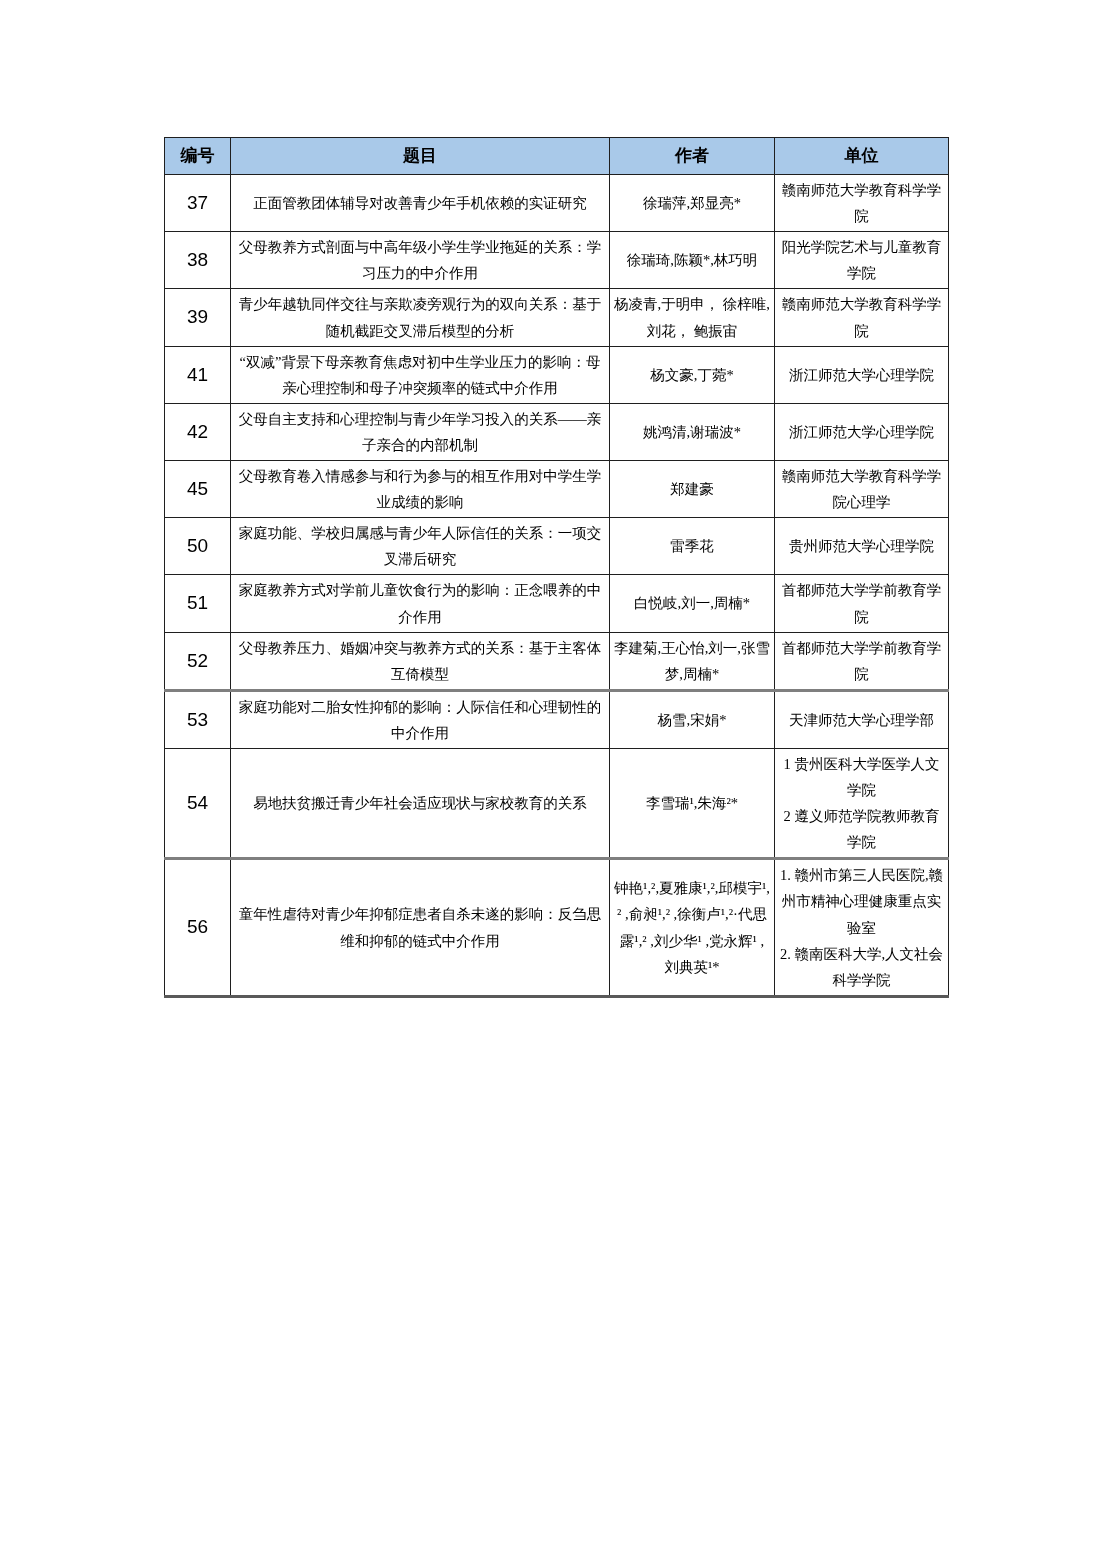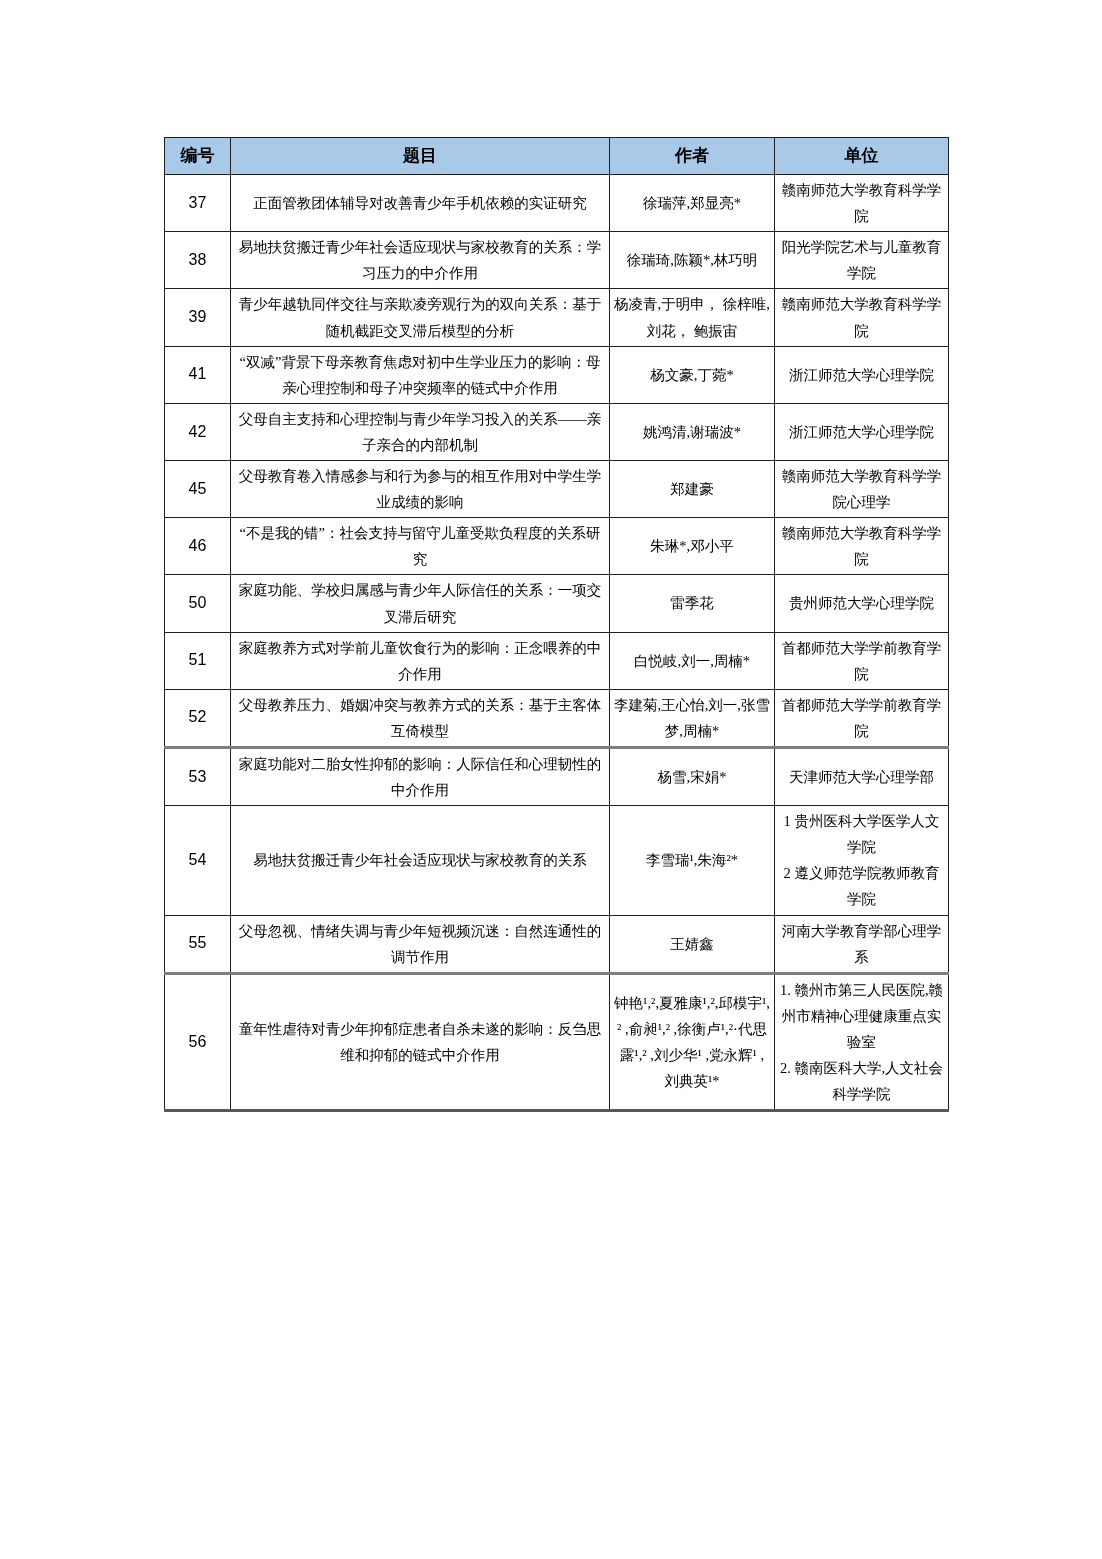--- a/index.html
+++ b/index.html
@@ -28,21 +28,21 @@
     padding:7px 2px;line-height:1.3;
     text-align:center;
   }
   td{
     border:1px solid var(--grid);
     font-size:14.5px;line-height:1.8;
     padding:2px 3px;
     text-align:center;vertical-align:middle;
     word-break:break-all;
   }
-  td.c-id{font-family:"Liberation Sans","DejaVu Sans",sans-serif;font-size:16px;}
+  td.c-id{font-family:"Liberation Sans","DejaVu Sans",sans-serif;font-size:19px;}
   td.c-authors,td.c-unit{white-space:pre-line;}
   tr.break td{border-top:3px solid var(--break);}
   tbody tr:last-child td{border-bottom:3px solid #595959;}
 </style>
 </head>
 <body>
 
 <div class="page">
   <table class="papers">
     <colgroup>
@@ -62,21 +62,21 @@
     <tbody id="tbody">
   <tr>
     <td class="c-id">37</td>
     <td class="c-title">正面管教团体辅导对改善青少年手机依赖的实证研究</td>
     <td class="c-authors">徐瑞萍,郑显亮*</td>
     <td class="c-unit">赣南师范大学教育科学学院</td>
   </tr>
 
   <tr>
     <td class="c-id">38</td>
-    <td class="c-title">易地扶贫搬迁青少年社会适应现状与家校教育的关系：学习压力的中介作用</td>
+    <td class="c-title">父母教养方式剖面与中高年级小学生学业拖延的关系：学习压力的中介作用</td>
     <td class="c-authors">徐瑞琦,陈颖*,林巧明</td>
     <td class="c-unit">阳光学院艺术与儿童教育学院</td>
   </tr>
 
   <tr>
     <td class="c-id">39</td>
     <td class="c-title">青少年越轨同伴交往与亲欺凌旁观行为的双向关系：基于随机截距交叉滞后模型的分析</td>
     <td class="c-authors">杨凌青,于明申， 徐梓唯,刘花， 鲍振宙</td>
     <td class="c-unit">赣南师范大学教育科学学院</td>
   </tr>
@@ -98,26 +98,20 @@
 
 
 
   <tr>
     <td class="c-id">45</td>
     <td class="c-title">父母教育卷入情感参与和行为参与的相互作用对中学生学业成绩的影响</td>
     <td class="c-authors">郑建豪</td>
     <td class="c-unit">赣南师范大学教育科学学院心理学</td>
   </tr>
 
-  <tr>
-    <td class="c-id">46</td>
-    <td class="c-title">“不是我的错”：社会支持与留守儿童受欺负程度的关系研究</td>
-    <td class="c-authors">朱琳*,邓小平</td>
-    <td class="c-unit">赣南师范大学教育科学学院</td>
-  </tr>
 
 
 
 
   <tr>
     <td class="c-id">50</td>
     <td class="c-title">家庭功能、学校归属感与青少年人际信任的关系：一项交叉滞后研究</td>
     <td class="c-authors">雷季花</td>
     <td class="c-unit">贵州师范大学心理学院</td>
   </tr>
@@ -144,26 +138,20 @@
   </tr>
 
   <tr>
     <td class="c-id">54</td>
     <td class="c-title">易地扶贫搬迁青少年社会适应现状与家校教育的关系</td>
     <td class="c-authors">李雪瑞¹,朱海²*</td>
     <td class="c-unit">1 贵州医科大学医学人文学院
 2 遵义师范学院教师教育学院</td>
   </tr>
 
-  <tr>
-    <td class="c-id">55</td>
-    <td class="c-title">父母忽视、情绪失调与青少年短视频沉迷：自然连通性的调节作用</td>
-    <td class="c-authors">王婧鑫</td>
-    <td class="c-unit">河南大学教育学部心理学系</td>
-  </tr>
 
   <tr class="break">
     <td class="c-id">56</td>
     <td class="c-title">童年性虐待对青少年抑郁症患者自杀未遂的影响：反刍思维和抑郁的链式中介作用</td>
     <td class="c-authors">钟艳¹,²,夏雅康¹,²,邱模宇¹,² ,俞昶¹,² ,徐衡卢¹,²·代思露¹,² ,刘少华¹ ,党永辉¹ ,刘典英¹*</td>
     <td class="c-unit">1. 赣州市第三人民医院,赣州市精神心理健康重点实验室
 2. 赣南医科大学,人文社会科学学院</td>
   </tr>
 </tbody>
   </table>

